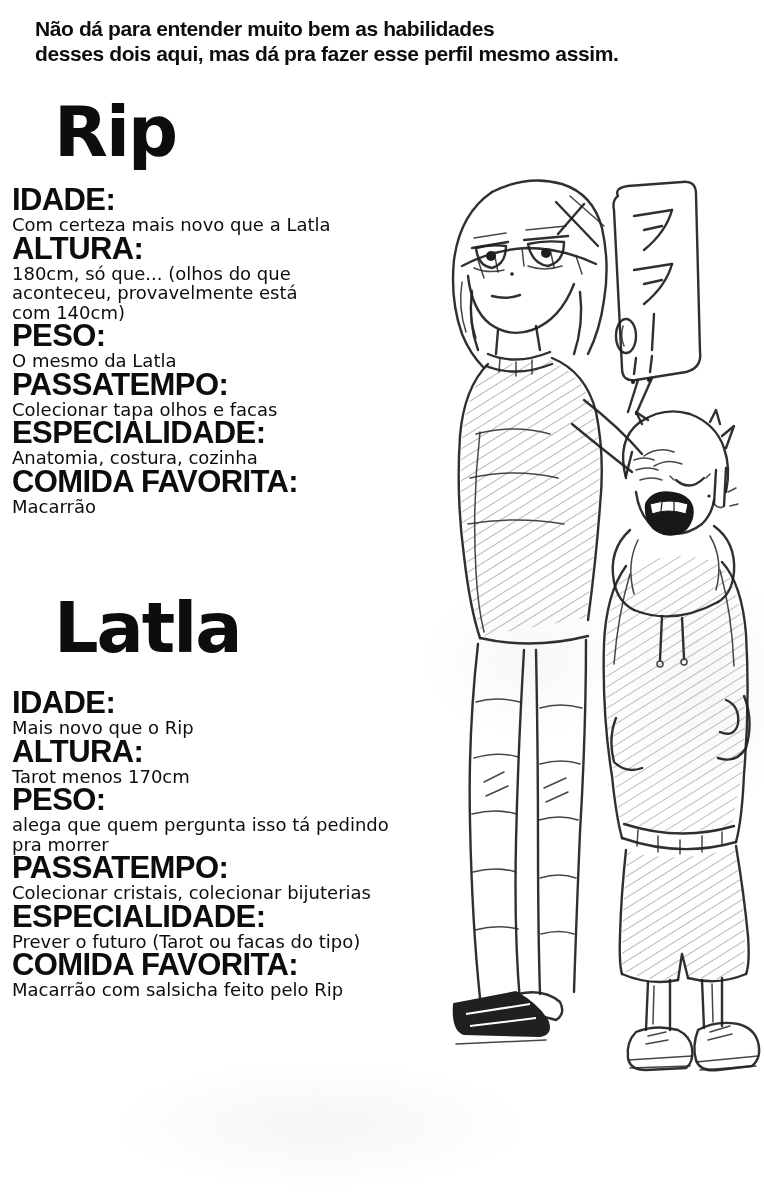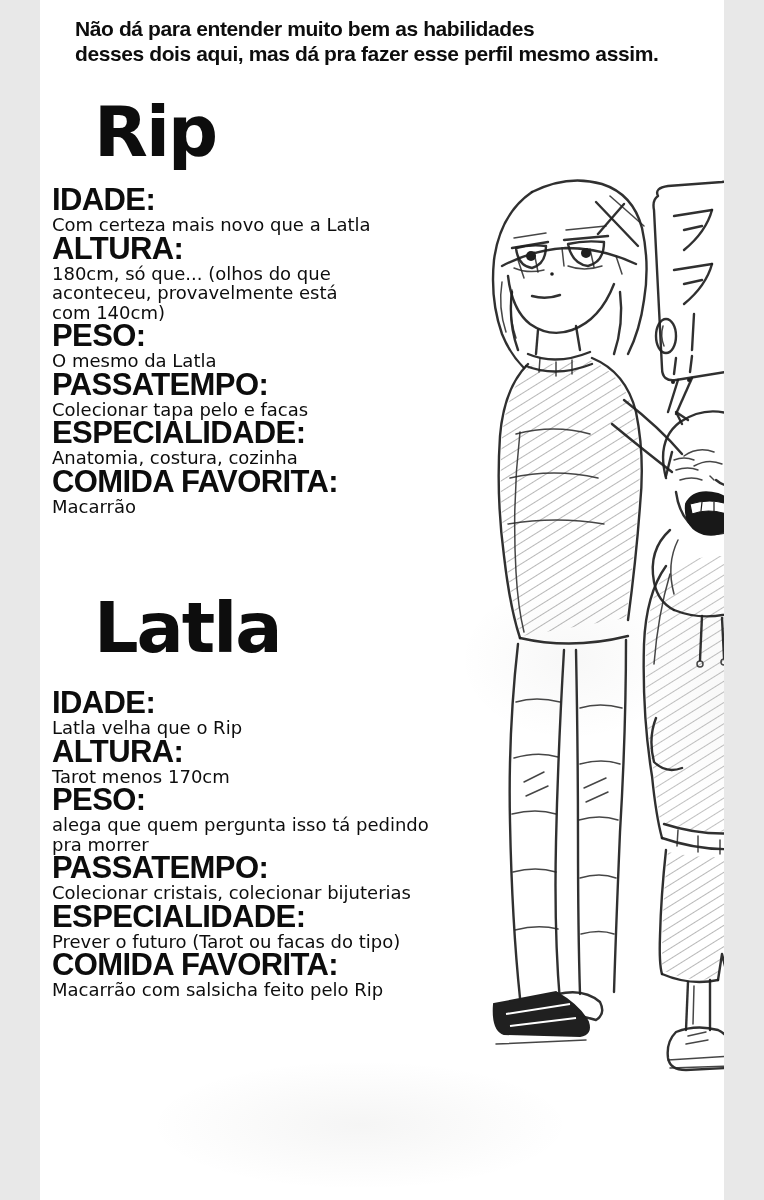--- a/index.html
+++ b/index.html
@@ -1,17 +1,17 @@
 <!DOCTYPE html>
 <html><head>
 <meta charset="utf-8">
 <style>
   html,body{margin:0;padding:0;background:#e8e8e8;}
   .page{
-    position:relative;width:684px;height:1200px;margin:0 auto;
+    position:relative;width:764px;height:1200px;margin:0 auto;
     background:#ffffff;overflow:hidden;color:#0d0d0d;
     font-family:"Liberation Sans",sans-serif;
   }
   
   .stain{position:absolute;pointer-events:none;}
   .stain.s1{left:110px;top:1060px;width:420px;height:130px;
     background:radial-gradient(closest-side,rgba(60,60,55,.05),rgba(60,60,55,0));}
   .stain.s2{left:600px;top:560px;width:200px;height:260px;
     background:radial-gradient(closest-side,rgba(60,60,55,.045),rgba(60,60,55,0));}
   .stain.s3{left:420px;top:580px;width:220px;height:160px;
@@ -78,39 +78,39 @@
       <div class="field">
         <div class="field-label">ALTURA:</div>
         <div class="field-value v-narrow">180cm, só que... (olhos do que aconteceu, provavelmente está com 140cm)</div>
       </div>
       <div class="field">
         <div class="field-label">PESO:</div>
         <div class="field-value">O mesmo da Latla</div>
       </div>
       <div class="field">
         <div class="field-label">PASSATEMPO:</div>
-        <div class="field-value">Colecionar tapa pelo e facas</div>
+        <div class="field-value">Colecionar tapa olhos e facas</div>
       </div>
       <div class="field">
         <div class="field-label">ESPECIALIDADE:</div>
         <div class="field-value">Anatomia, costura, cozinha</div>
       </div>
       <div class="field">
         <div class="field-label">COMIDA FAVORITA:</div>
         <div class="field-value">Macarrão</div>
       </div>
     </div>
   </section>
 
   <section class="profile latla">
     <h1 class="profile-title">Latla</h1>
     <div class="fields">
       <div class="field">
         <div class="field-label">IDADE:</div>
-        <div class="field-value">Latla velha que o Rip</div>
+        <div class="field-value">Mais novo que o Rip</div>
       </div>
       <div class="field">
         <div class="field-label">ALTURA:</div>
         <div class="field-value">Tarot menos 170cm</div>
       </div>
       <div class="field">
         <div class="field-label">PESO:</div>
         <div class="field-value v-medium">alega que quem pergunta isso tá pedindo pra morrer</div>
       </div>
       <div class="field">

